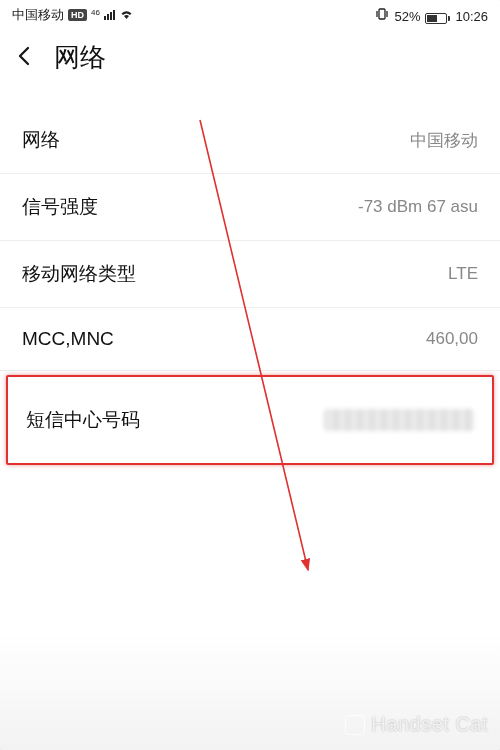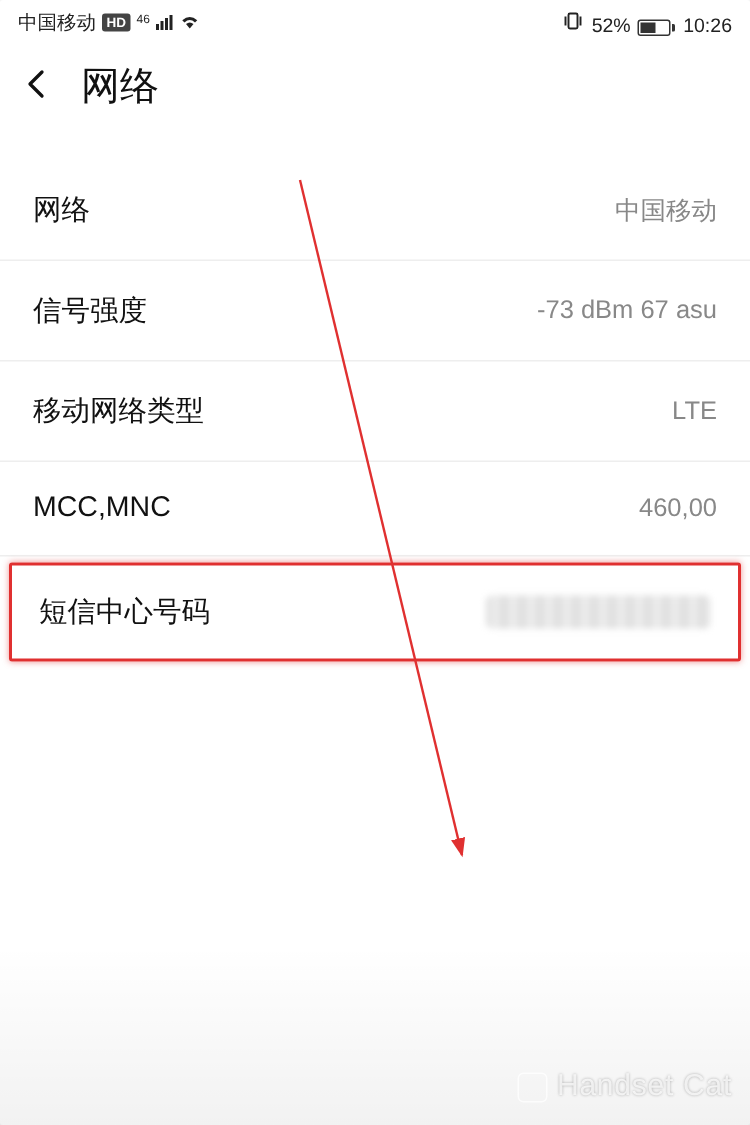--- a/index.html
+++ b/index.html
@@ -61,21 +61,21 @@
     width: 95px; height: 22px; border-radius: 4px;
     background: repeating-linear-gradient(90deg,#ddd,#eee 6px,#ddd 12px);
     filter: blur(2px);
   }
   .blur-value.wide { width: 150px; }
 
   .highlight-row {
     border: 2px solid #e03030 !important;
     margin: 4px 6px 0 6px; border-radius: 2px;
     box-shadow: 0 0 4px rgba(224,48,48,.5);
-    padding: 18px 18px;
+    padding: 30px 18px;
   }
 
   
   .arrow-svg { position: absolute; left: 0; top: 0; pointer-events: none; }
 
   .watermark {
     position: absolute; right: 12px; bottom: 14px;
     color: rgba(255,255,255,.75); font-size: 20px; letter-spacing: .5px;
     display: flex; align-items: center; gap: 6px;
     text-shadow: 0 0 2px rgba(0,0,0,.3);

